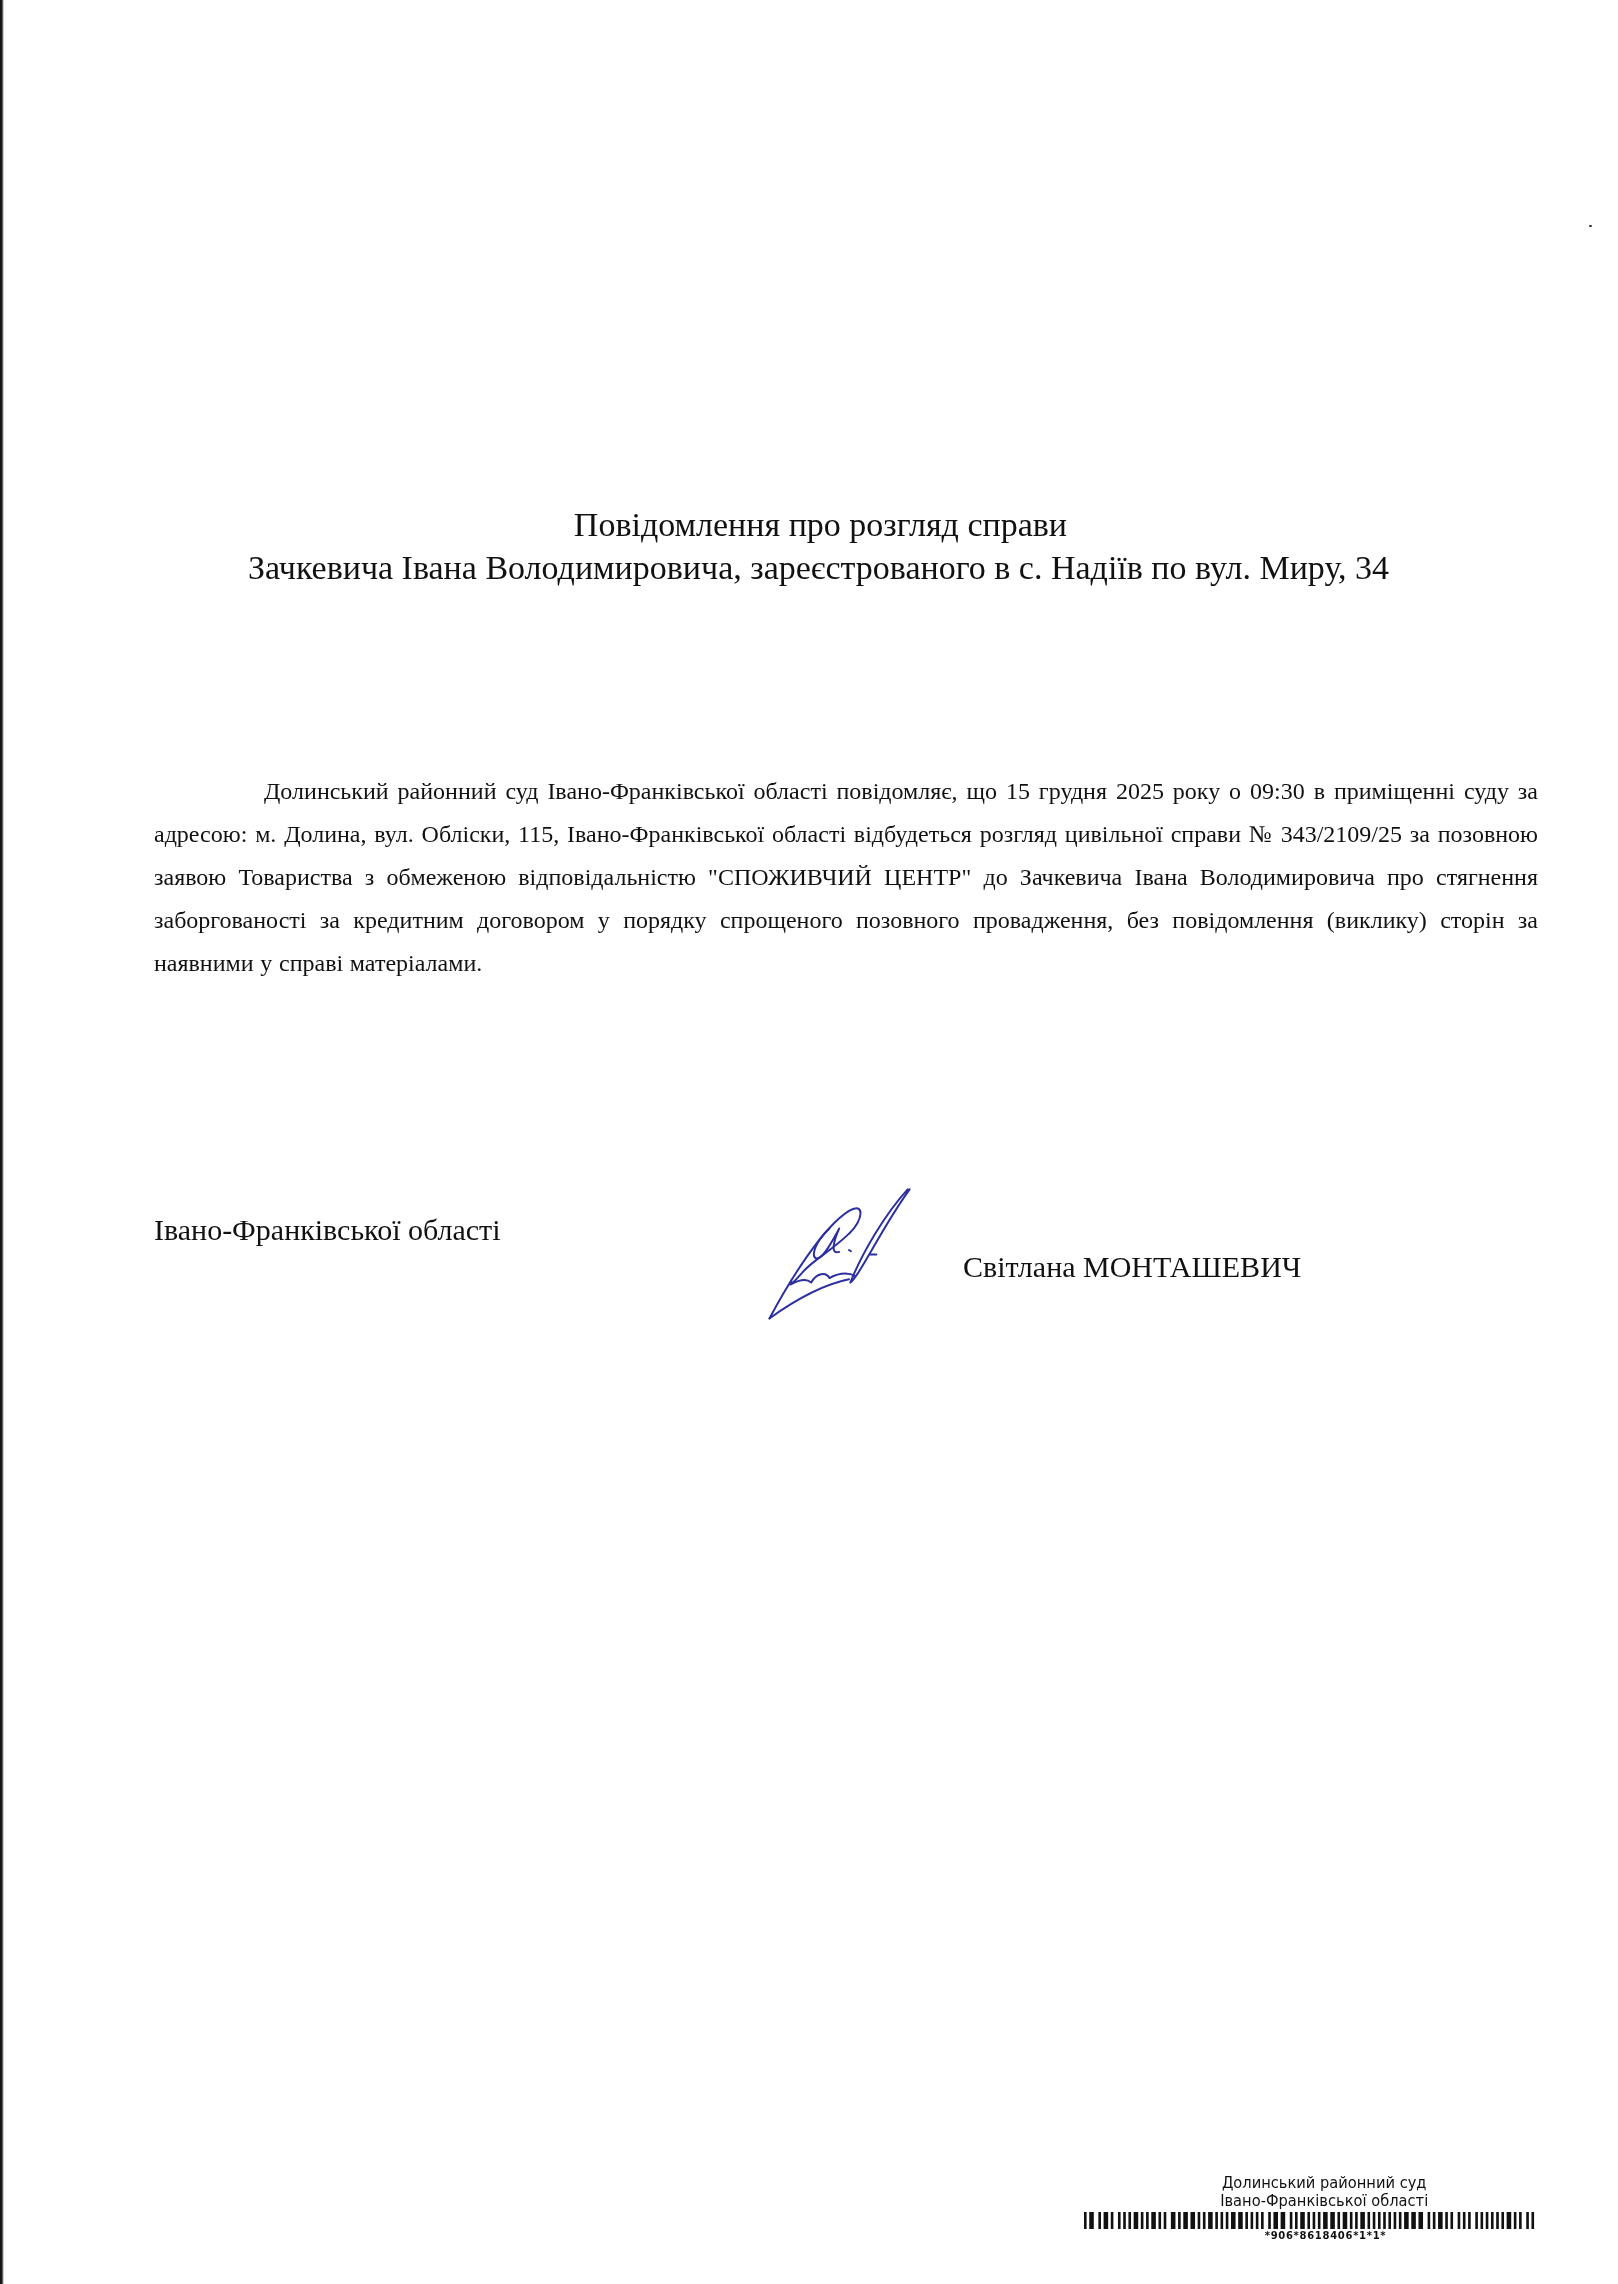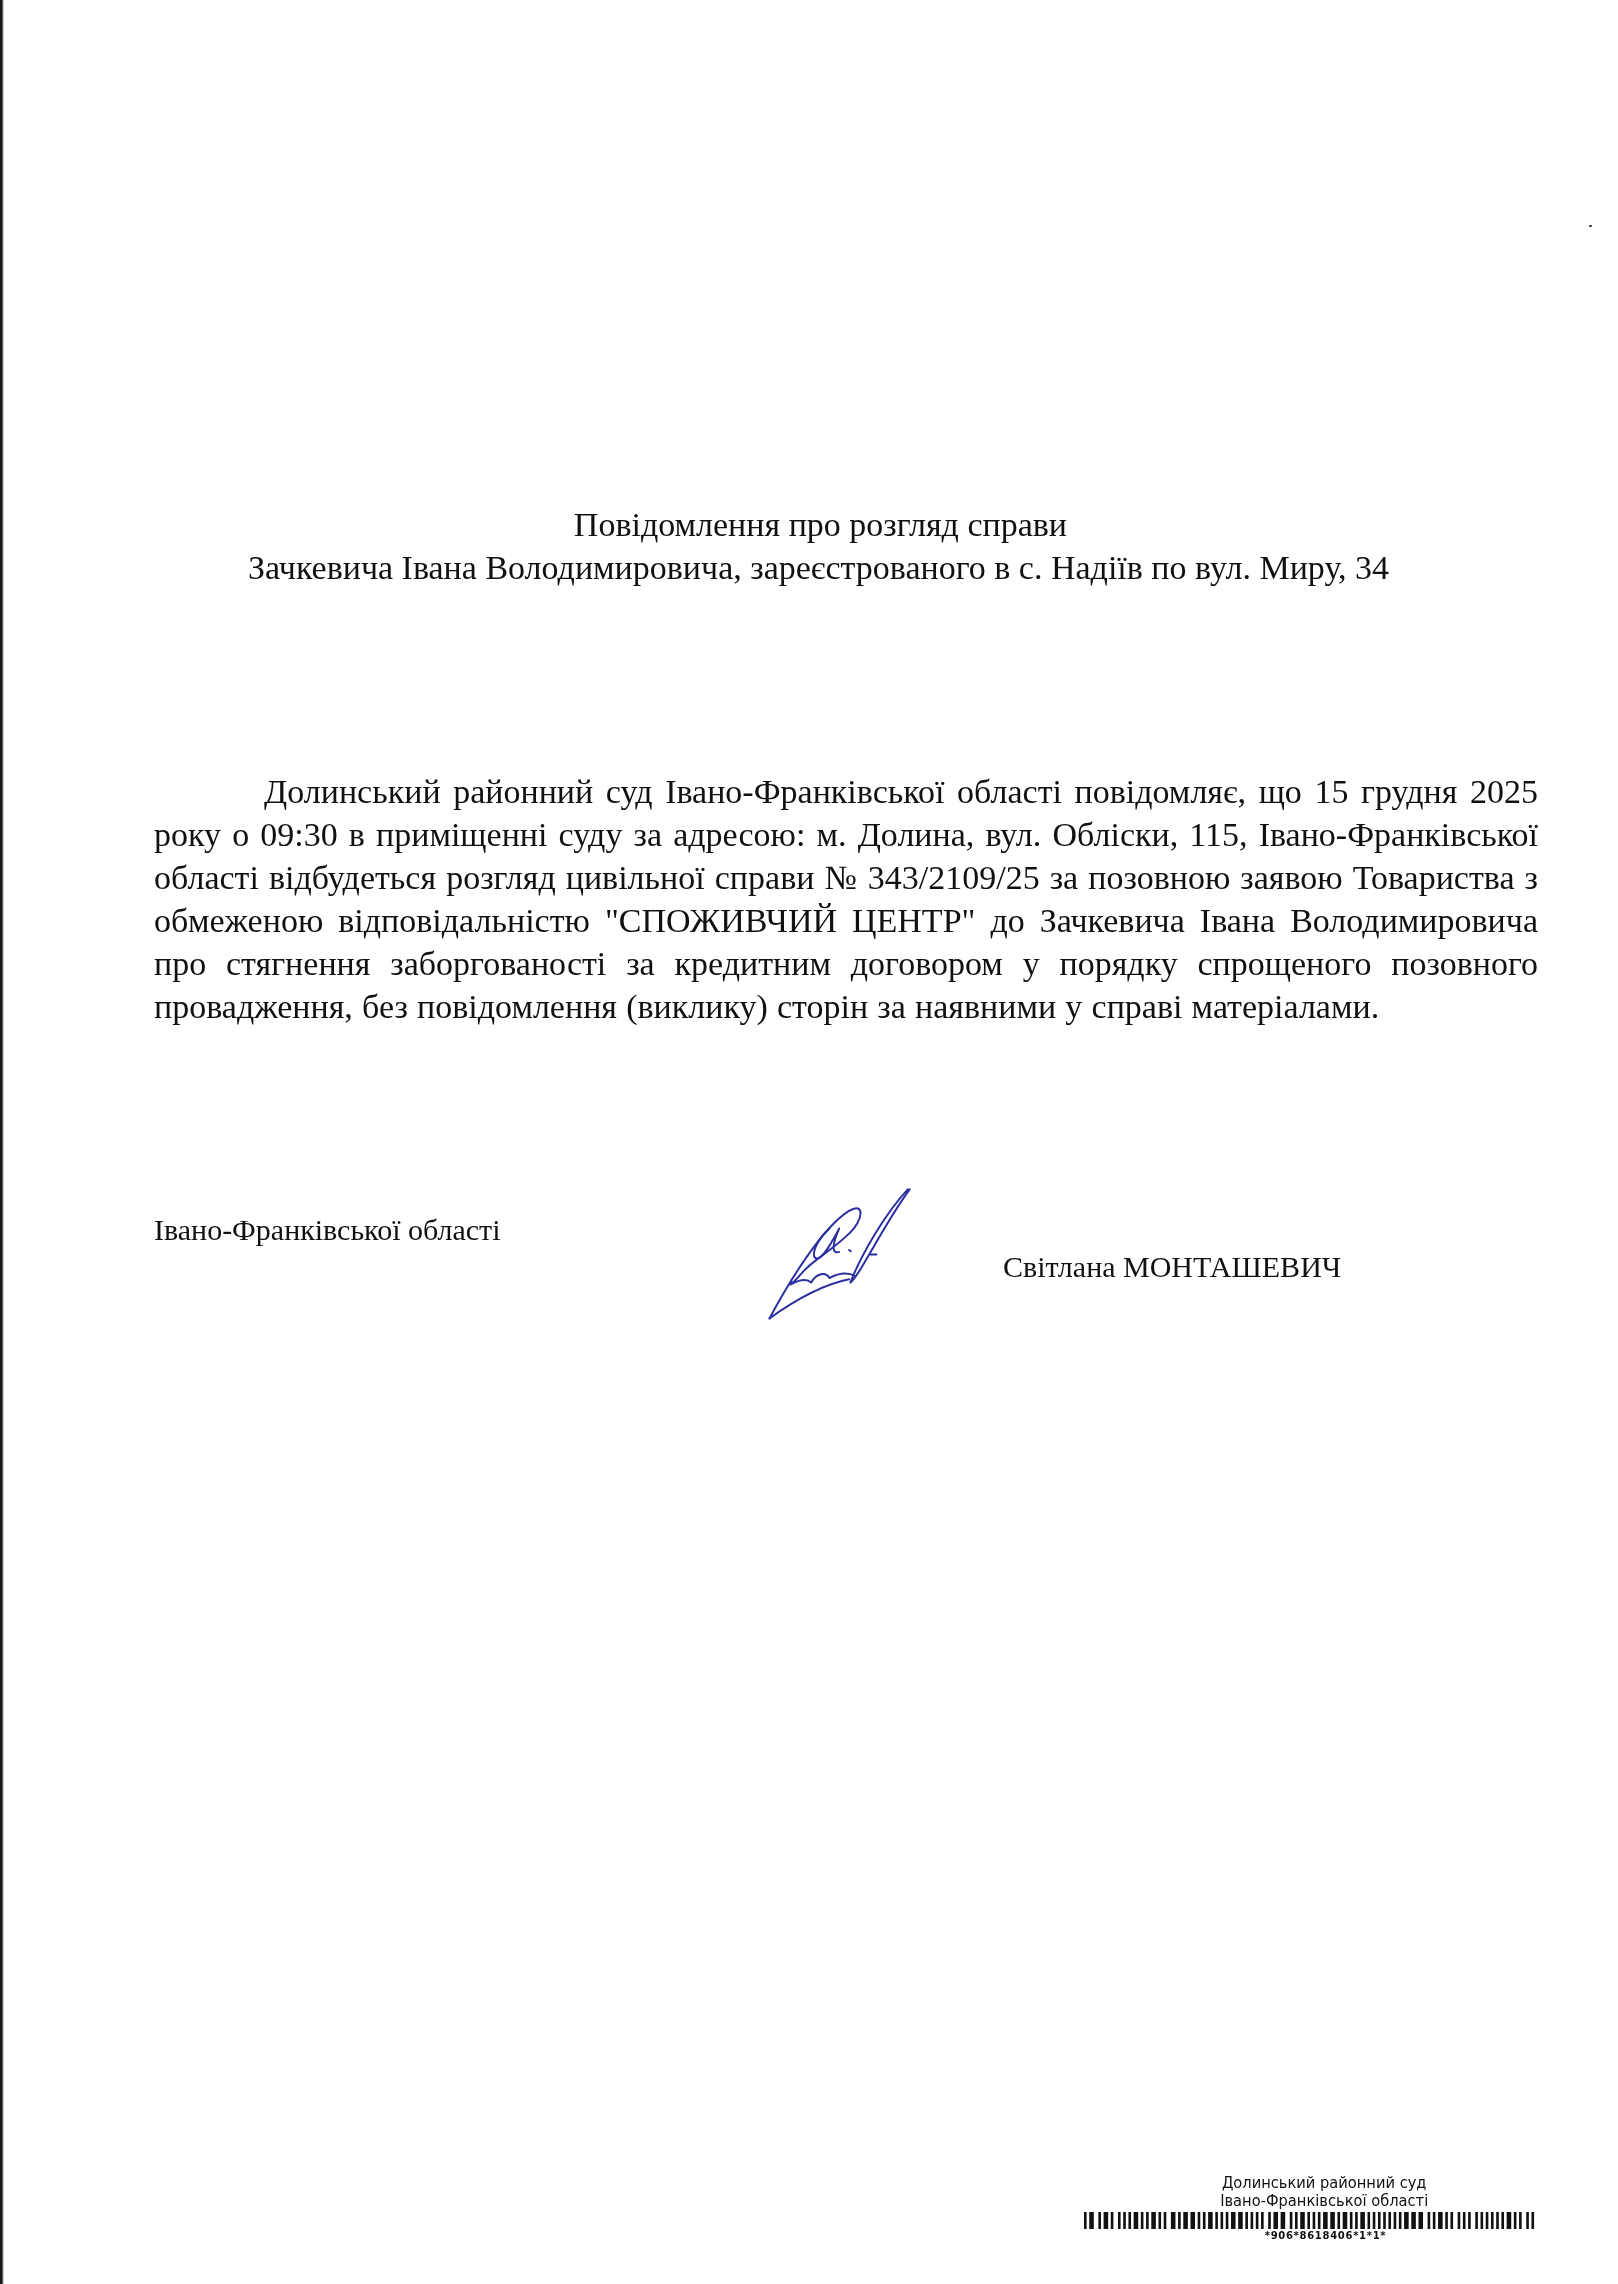--- a/index.html
+++ b/index.html
@@ -45,21 +45,21 @@
   .heading .line { display: block; white-space: nowrap; }
   .heading .l1 { padding-left: 3.9px; }
   .heading .l2 { }
   .heading .l3 { padding-left: 19.6px; }
 
   .body-text {
     position: absolute;
     left: 154px;
     width: 1384px;
     top: 770px;
-    font-size: 34px;
+    font-size: 24px;
     line-height: 43px;
     text-align: justify;
     text-align-last: left;
     text-indent: 110px;
     word-spacing: 0.7px;
   }
 
   .sig-left {
     position: absolute;
     left: 154px;
@@ -76,21 +76,20 @@
     width: 196px;
     height: 163px;
   }
   .sig-name {
     position: absolute;
     left: 963px;
     top: 1248px;
     font-size: 30px;
     line-height: 37px;
     white-space: nowrap;
-    margin-left: 40px;
   }
 
   .stamp {
     position: absolute;
     left: 1084px;
     top: 2174px;
     width: 457px;
     font-family: "DejaVu Sans", "Liberation Sans", sans-serif;
     text-align: center;
   }

